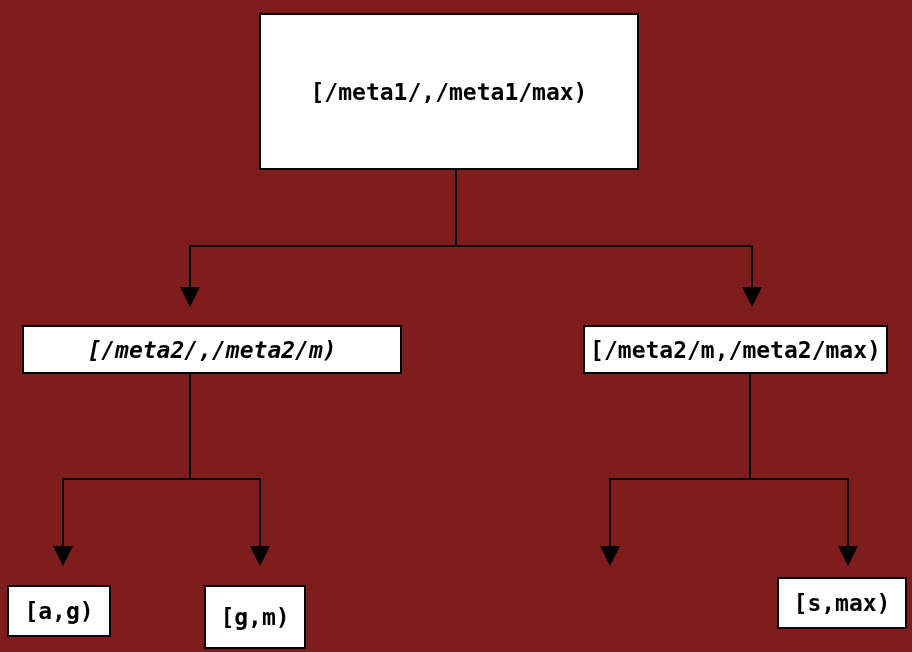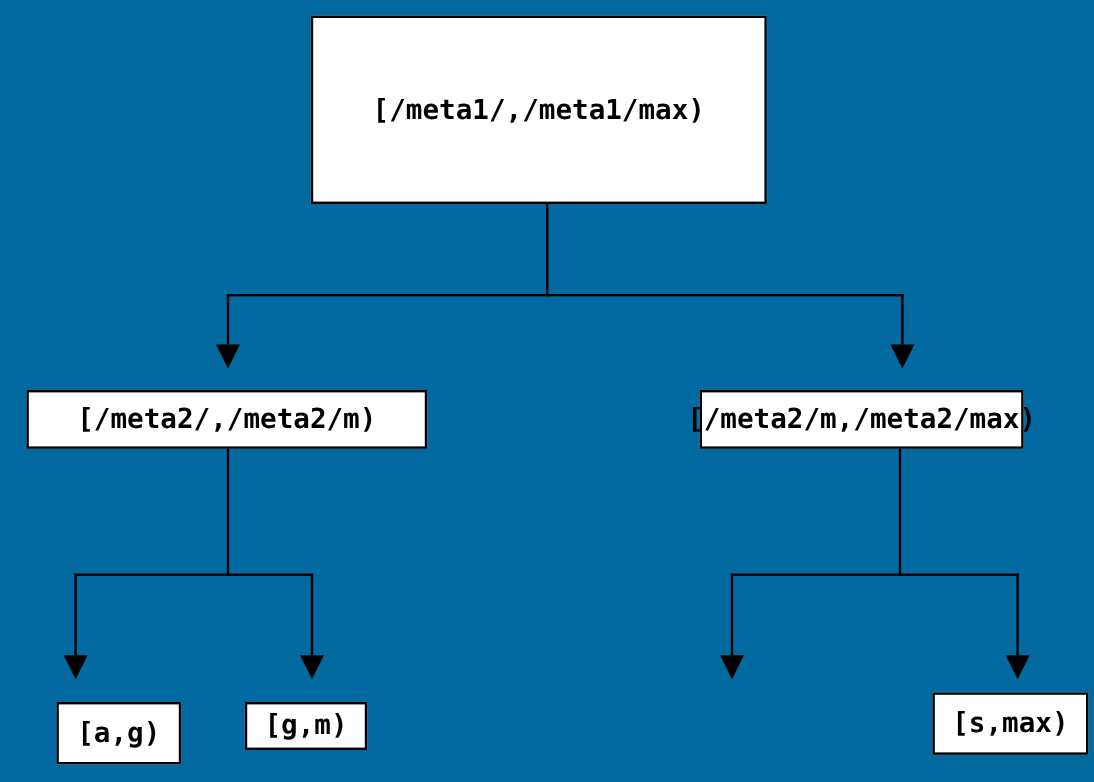--- a/index.html
+++ b/index.html
@@ -1,21 +1,21 @@
 <!DOCTYPE html>
 <html><head>
 <meta charset="utf-8">
 <style>
   * { margin: 0; padding: 0; box-sizing: border-box; }
   html, body { background: #ffffff; }
   .canvas {
     position: relative;
     width: 912px;
     height: 652px;
-    background: #0369a1;
+    background: #7f1d1d;
     font-family: "DejaVu Sans Mono", "Liberation Mono", monospace;
     overflow: hidden;
   }
   .node {
     position: absolute;
     border: 2px solid #000000;
     background: #ffffff;
     display: flex;
     align-items: center;
     justify-content: center;
@@ -32,24 +32,24 @@
     position: absolute;
     width: 0;
     height: 0;
     border-left: 10px solid transparent;
     border-right: 10px solid transparent;
     border-top: 20px solid #000000;
   }
 
   
   #node-root   { left: 259px; top: 13px;  width: 380px; height: 157px; }
-  #node-left   { left: 22px;  top: 325px; width: 334px; height: 49px; }
-  #node-right  { left: 583px; top: 325px; width: 270px; height: 49px; }
-  #leaf-ag     { left: 7px;   top: 585px; width: 104px; height: 52px; margin-left: 40px; }
-  #leaf-gm     { left: 204px; top: 585px; width: 102px; height: 40px; }
+  #node-left   { left: 22px;  top: 325px; width: 380px; height: 49px; font-style: italic; }
+  #node-right  { left: 583px; top: 325px; width: 305px; height: 49px; }
+  #leaf-ag     { left: 7px;   top: 585px; width: 104px; height: 52px; }
+  #leaf-gm     { left: 204px; top: 585px; width: 102px; height: 64px; }
   #leaf-ms     { left: 552px; top: 585px; width: 102px; height: 52px; }
   #leaf-smax   { left: 777px; top: 577px; width: 130px; height: 52px; }
 
   
   #c-root-v      { left: 455px; top: 170px; width: 2px;   height: 77px; }
   #c-l1-h        { left: 189px; top: 245px; width: 564px; height: 2px; }
   #c-l1-left-v   { left: 189px; top: 245px; width: 2px;   height: 42px; }
   #c-l1-right-v  { left: 751px; top: 245px; width: 2px;   height: 42px; }
   #a-l1-left     { left: 180px; top: 287px; }
   #a-l1-right    { left: 742px; top: 287px; }

